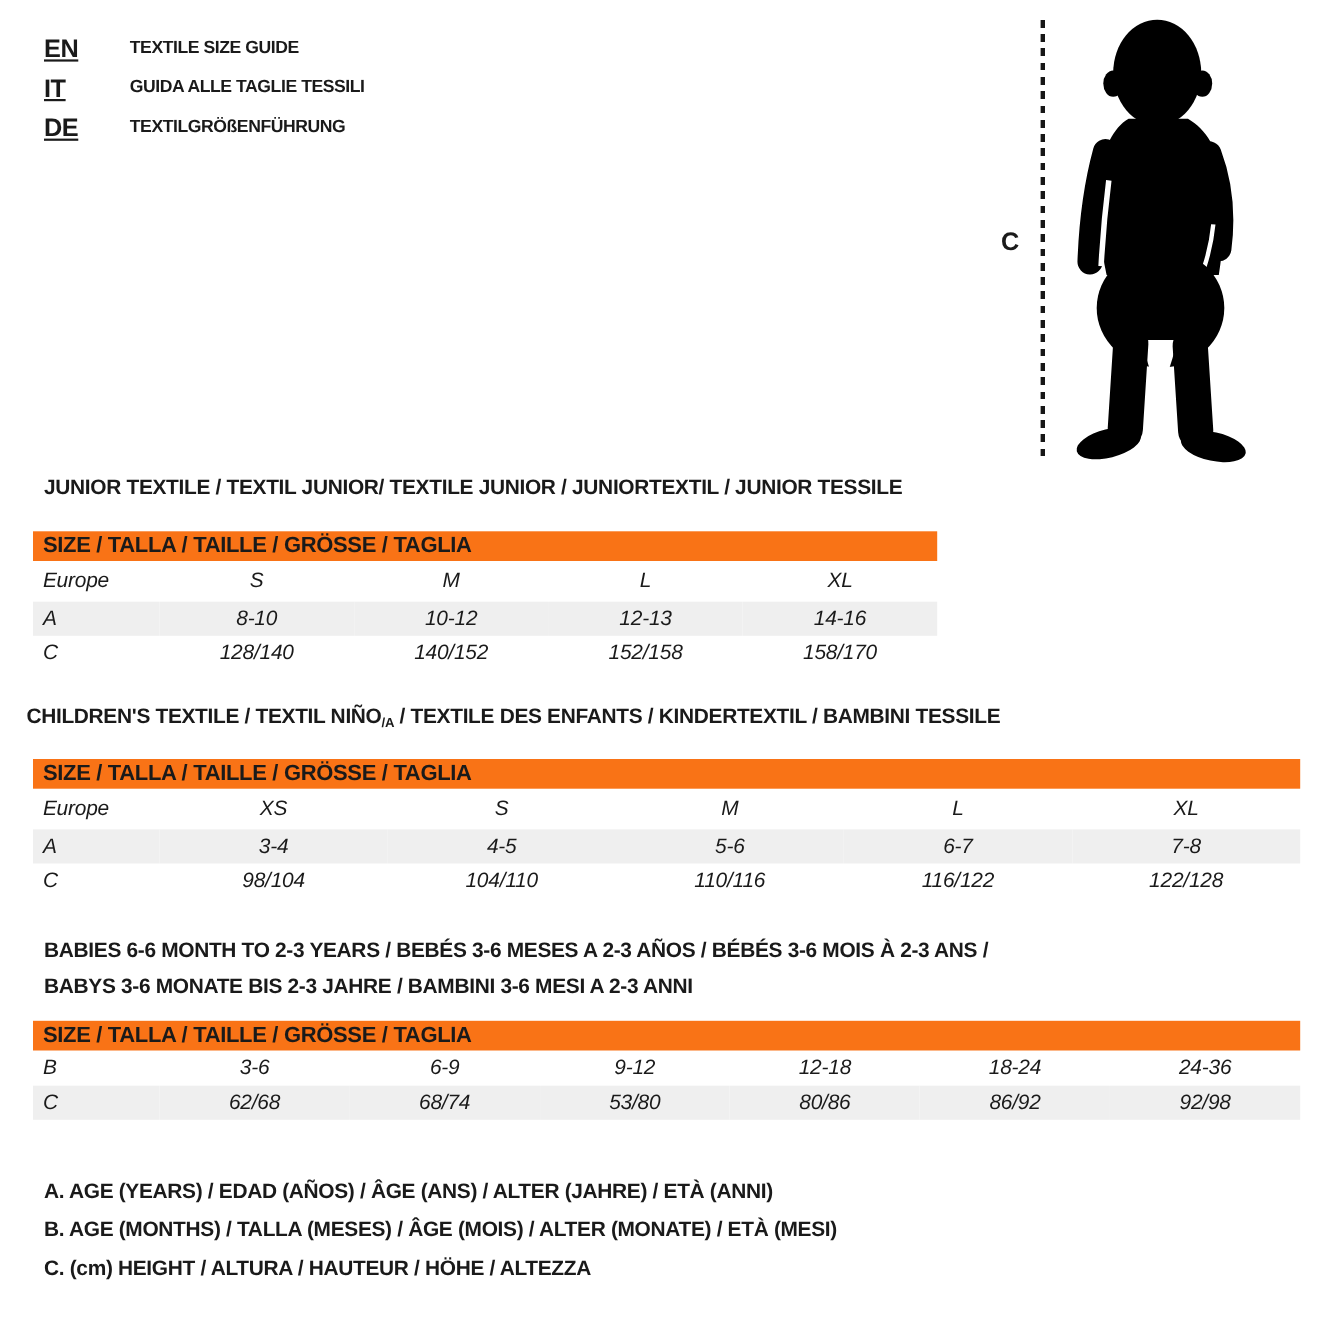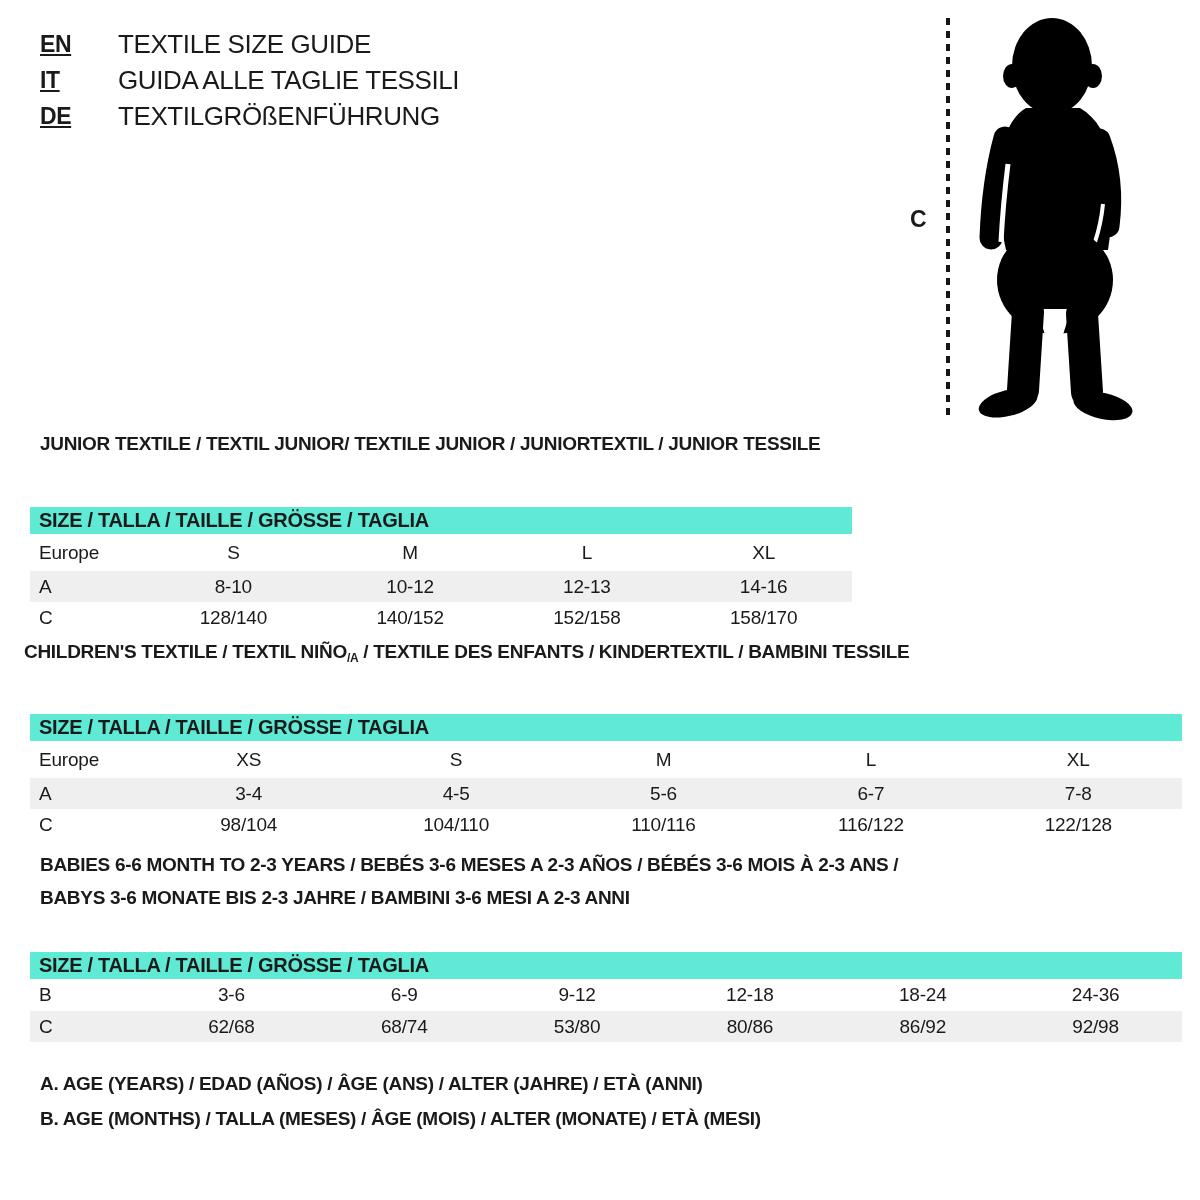--- a/index.html
+++ b/index.html
@@ -7,43 +7,43 @@
   body {
     width:1200px; height:1200px; position:relative; overflow:hidden;
     font-family:"Liberation Sans", sans-serif; color:#1a1a1a;
   }
   .abs { position:absolute; }
 
   
   .lang-block { left:40px; top:26px; display:flex; flex-direction:column; }
   .lang-row { display:flex; height:36px; align-items:center; }
   .lang-code { width:78px; font-weight:bold; font-size:23px; letter-spacing:-0.4px;text-decoration:underline; }
-  .lang-title { font-weight:normal; font-size:26px; letter-spacing:-0.4px; }
+  .lang-title { font-weight:bold; font-size:16px; letter-spacing:-0.4px; }
 
   
   .measure-line {
     left:946px; top:18px; width:4px; height:398px;
     background:repeating-linear-gradient(to bottom, #161616 0 7px, transparent 7px 13px);
   }
   .figure-label { left:910px; top:206px; font-weight:bold; font-size:23px; }
   .toddler { left:966px; top:12px; }
 
   
   .section-heading { font-weight:bold; font-size:19px; letter-spacing:-0.3px; white-space:nowrap; }
   .sub { font-size:12px; vertical-align:-4px; font-weight:bold; }
   .heading-2line { line-height:33px; }
 
   
   .size-table { position:absolute; }
   .size-bar {
-    background:#5eead4; height:27px; line-height:27px;
-    font-weight:bold; font-size:20px; letter-spacing:-0.3px; padding-left:9px;margin-top:24px;
+    background:#f97316; height:27px; line-height:27px;
+    font-weight:bold; font-size:20px; letter-spacing:-0.3px; padding-left:9px;
   }
   table { width:100%; border-collapse:collapse; table-layout:fixed; }
-  td { font-size:19px; text-align:center; letter-spacing:-0.2px; }
+  td { font-size:19px; text-align:center; letter-spacing:-0.2px;font-style:italic; }
   td.rowlabel { width:115px; text-align:left; padding-left:9px; }
   tr.h-row td { height:37px; }
   tr.d-row td { height:31px; }
   tr.shaded { background:#efefef; }
 
   
   .legend { left:40px; top:1066px; }
   .legend-line { height:35px; line-height:35px; font-weight:bold; font-size:19px; letter-spacing:-0.3px; white-space:nowrap; }
 </style>
 </head>
@@ -184,13 +184,14 @@
       <td>86/92</td>
       <td>92/98</td>
     </tr>
   </tbody>
     </table>
 </div>
 
 <div class="abs legend">
   <div class="legend-line">A. AGE (YEARS) / EDAD (AÑOS) / ÂGE (ANS) / ALTER (JAHRE) / ETÀ (ANNI)</div>
   <div class="legend-line">B. AGE (MONTHS) / TALLA (MESES) / ÂGE (MOIS) / ALTER (MONATE) / ETÀ (MESI)</div>
+  <div class="legend-line">C. (cm) HEIGHT / ALTURA / HAUTEUR / HÖHE / ALTEZZA</div>
 </div>
 
 </body></html>

